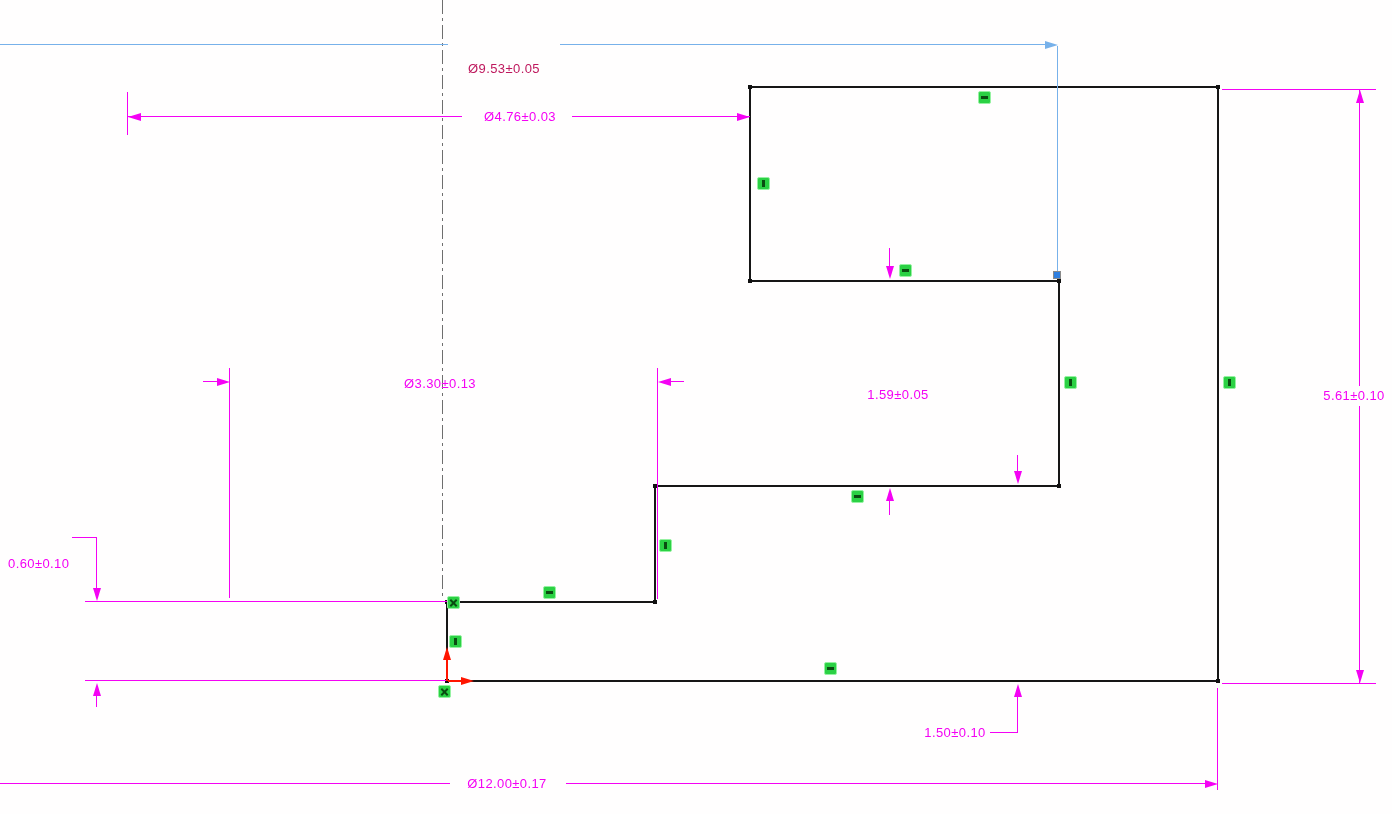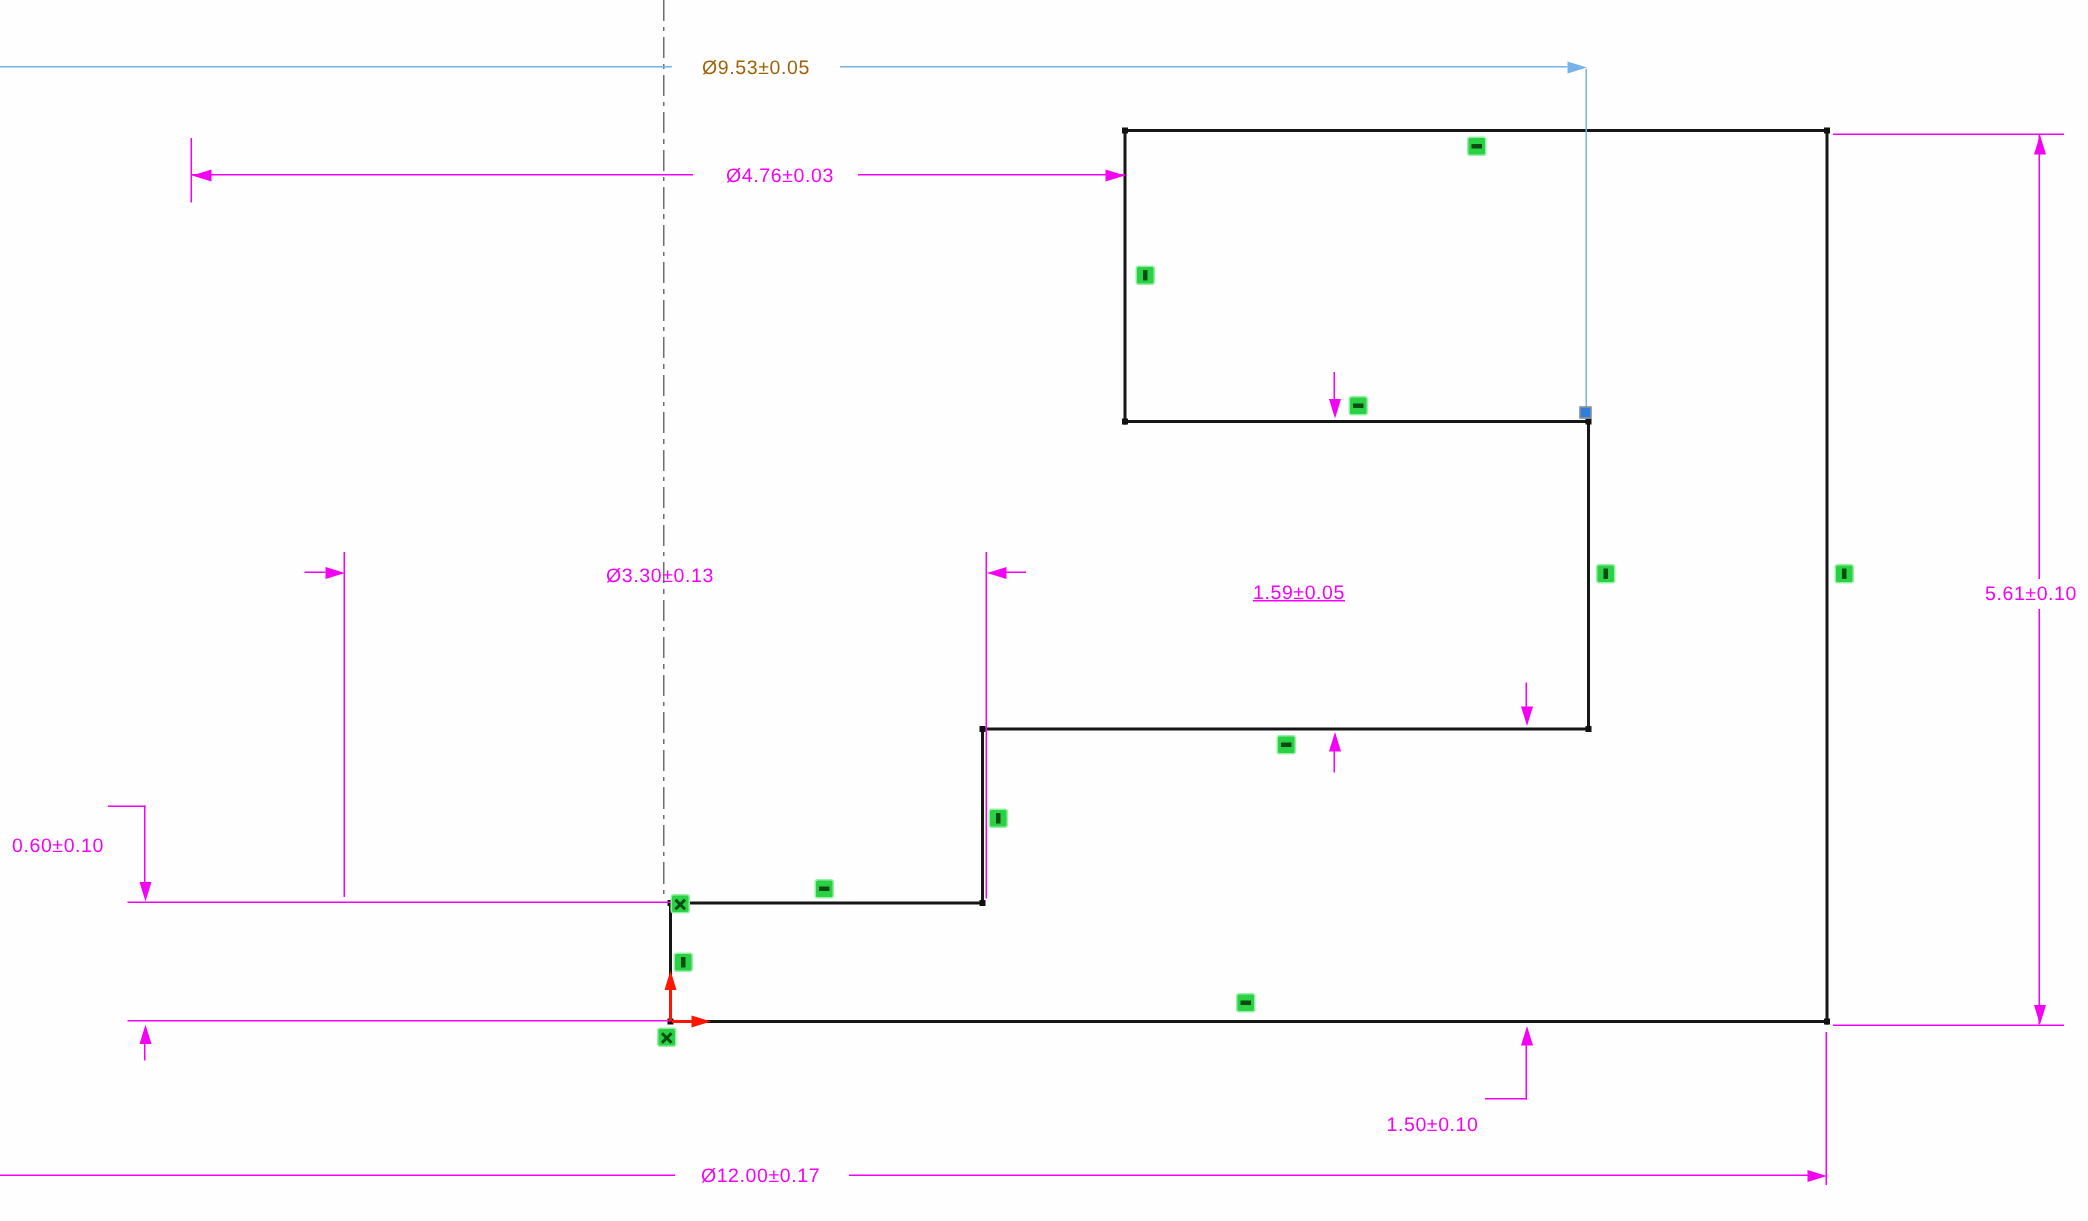--- a/index.html
+++ b/index.html
@@ -17,21 +17,21 @@
   
   .arr{position:absolute;width:0;height:0;}
   .arr.r{border-top:4px solid transparent;border-bottom:4px solid transparent;border-left:13px solid var(--c);}
   .arr.l{border-top:4px solid transparent;border-bottom:4px solid transparent;border-right:13px solid var(--c);}
   .arr.u{border-left:4px solid transparent;border-right:4px solid transparent;border-bottom:13px solid var(--c);}
   .arr.d{border-left:4px solid transparent;border-right:4px solid transparent;border-top:13px solid var(--c);}
   .mag{--c:#f402f4;} .blu{--c:#77b1ea;} .red{--c:#ff1500;}
   
   .dimtext{position:absolute;font-size:13px;line-height:16px;color:#f402f4;letter-spacing:.4px;
            white-space:nowrap;transform:translateX(-50%);}
-  .dimtext.blue{color:#a16207;}
+  .dimtext.blue{color:#be185d;margin-top:24px;}
   .dimtext.noc{transform:none;}
   
   .badge{position:absolute;width:13px;height:13px;background:#2bd144;border:1px solid #96f2a2;
          box-sizing:border-box;border-radius:2px;display:flex;align-items:center;justify-content:center;}
   .badge .gh{width:7px;height:3px;background:#0a4c11;}
   .badge .gv{width:3px;height:7px;background:#0a4c11;}
   .badge .gx1,.badge .gx2{position:absolute;width:9px;height:2px;background:#0a4c11;top:5px;left:1px;}
   .badge .gx1{transform:rotate(45deg);} .badge .gx2{transform:rotate(-45deg);}
   
   .ep{position:absolute;width:8px;height:8px;background:#2f7fe0;border:1px solid #8a8a8a;box-sizing:border-box;}
@@ -93,21 +93,21 @@
     <div class="arr l mag" style="left:658px;top:378px;"></div>
     <div class="ml" style="left:670px;top:381px;width:14px;height:1px;"></div>
     <div class="dimtext" style="left:440px;top:376px;">Ø3.30±0.13</div>
   </div>
 
   <div>
     <div class="ml" style="left:889px;top:248px;width:1px;height:18px;"></div>
     <div class="arr d mag" style="left:886px;top:266px;"></div>
     <div class="arr u mag" style="left:886px;top:488px;"></div>
     <div class="ml" style="left:889px;top:500px;width:1px;height:15px;"></div>
-    <div class="dimtext" style="left:866px;top:387px;text-decoration:underline;">1.59±0.05</div>
+    <div class="dimtext" style="left:898px;top:387px;">1.59±0.05</div>
   </div>
 
   <div>
     <div class="ml" style="left:1222px;top:89px;width:154px;height:1px;"></div>
     <div class="ml" style="left:1222px;top:683px;width:154px;height:1px;"></div>
     <div class="ml" style="left:1359px;top:90px;width:1px;height:296px;"></div>
     <div class="ml" style="left:1359px;top:406px;width:1px;height:277px;"></div>
     <div class="arr u mag" style="left:1356px;top:90px;"></div>
     <div class="arr d mag" style="left:1356px;top:670px;"></div>
     <div class="dimtext" style="left:1354px;top:388px;">5.61±0.10</div>
@@ -123,21 +123,21 @@
     <div class="ml" style="left:96px;top:695px;width:1px;height:12px;"></div>
     <div class="dimtext noc" style="left:8px;top:556px;">0.60±0.10</div>
   </div>
 
   <div>
     <div class="ml" style="left:1017px;top:455px;width:1px;height:17px;"></div>
     <div class="arr d mag" style="left:1014px;top:471px;"></div>
     <div class="arr u mag" style="left:1014px;top:684px;"></div>
     <div class="ml" style="left:1017px;top:696px;width:1px;height:37px;"></div>
     <div class="ml" style="left:990px;top:732px;width:28px;height:1px;"></div>
-    <div class="dimtext" style="left:955px;top:725px;margin-top:17px;">1.50±0.10</div>
+    <div class="dimtext" style="left:955px;top:725px;">1.50±0.10</div>
   </div>
 
   <div>
     <div class="ml" style="left:0;top:783px;width:450px;height:1px;"></div>
     <div class="ml" style="left:566px;top:783px;width:640px;height:1px;"></div>
     <div class="arr r mag" style="left:1205px;top:780px;"></div>
     <div class="ml" style="left:1217px;top:688px;width:1px;height:102px;"></div>
     <div class="dimtext" style="left:507px;top:776px;">Ø12.00±0.17</div>
   </div>
 

